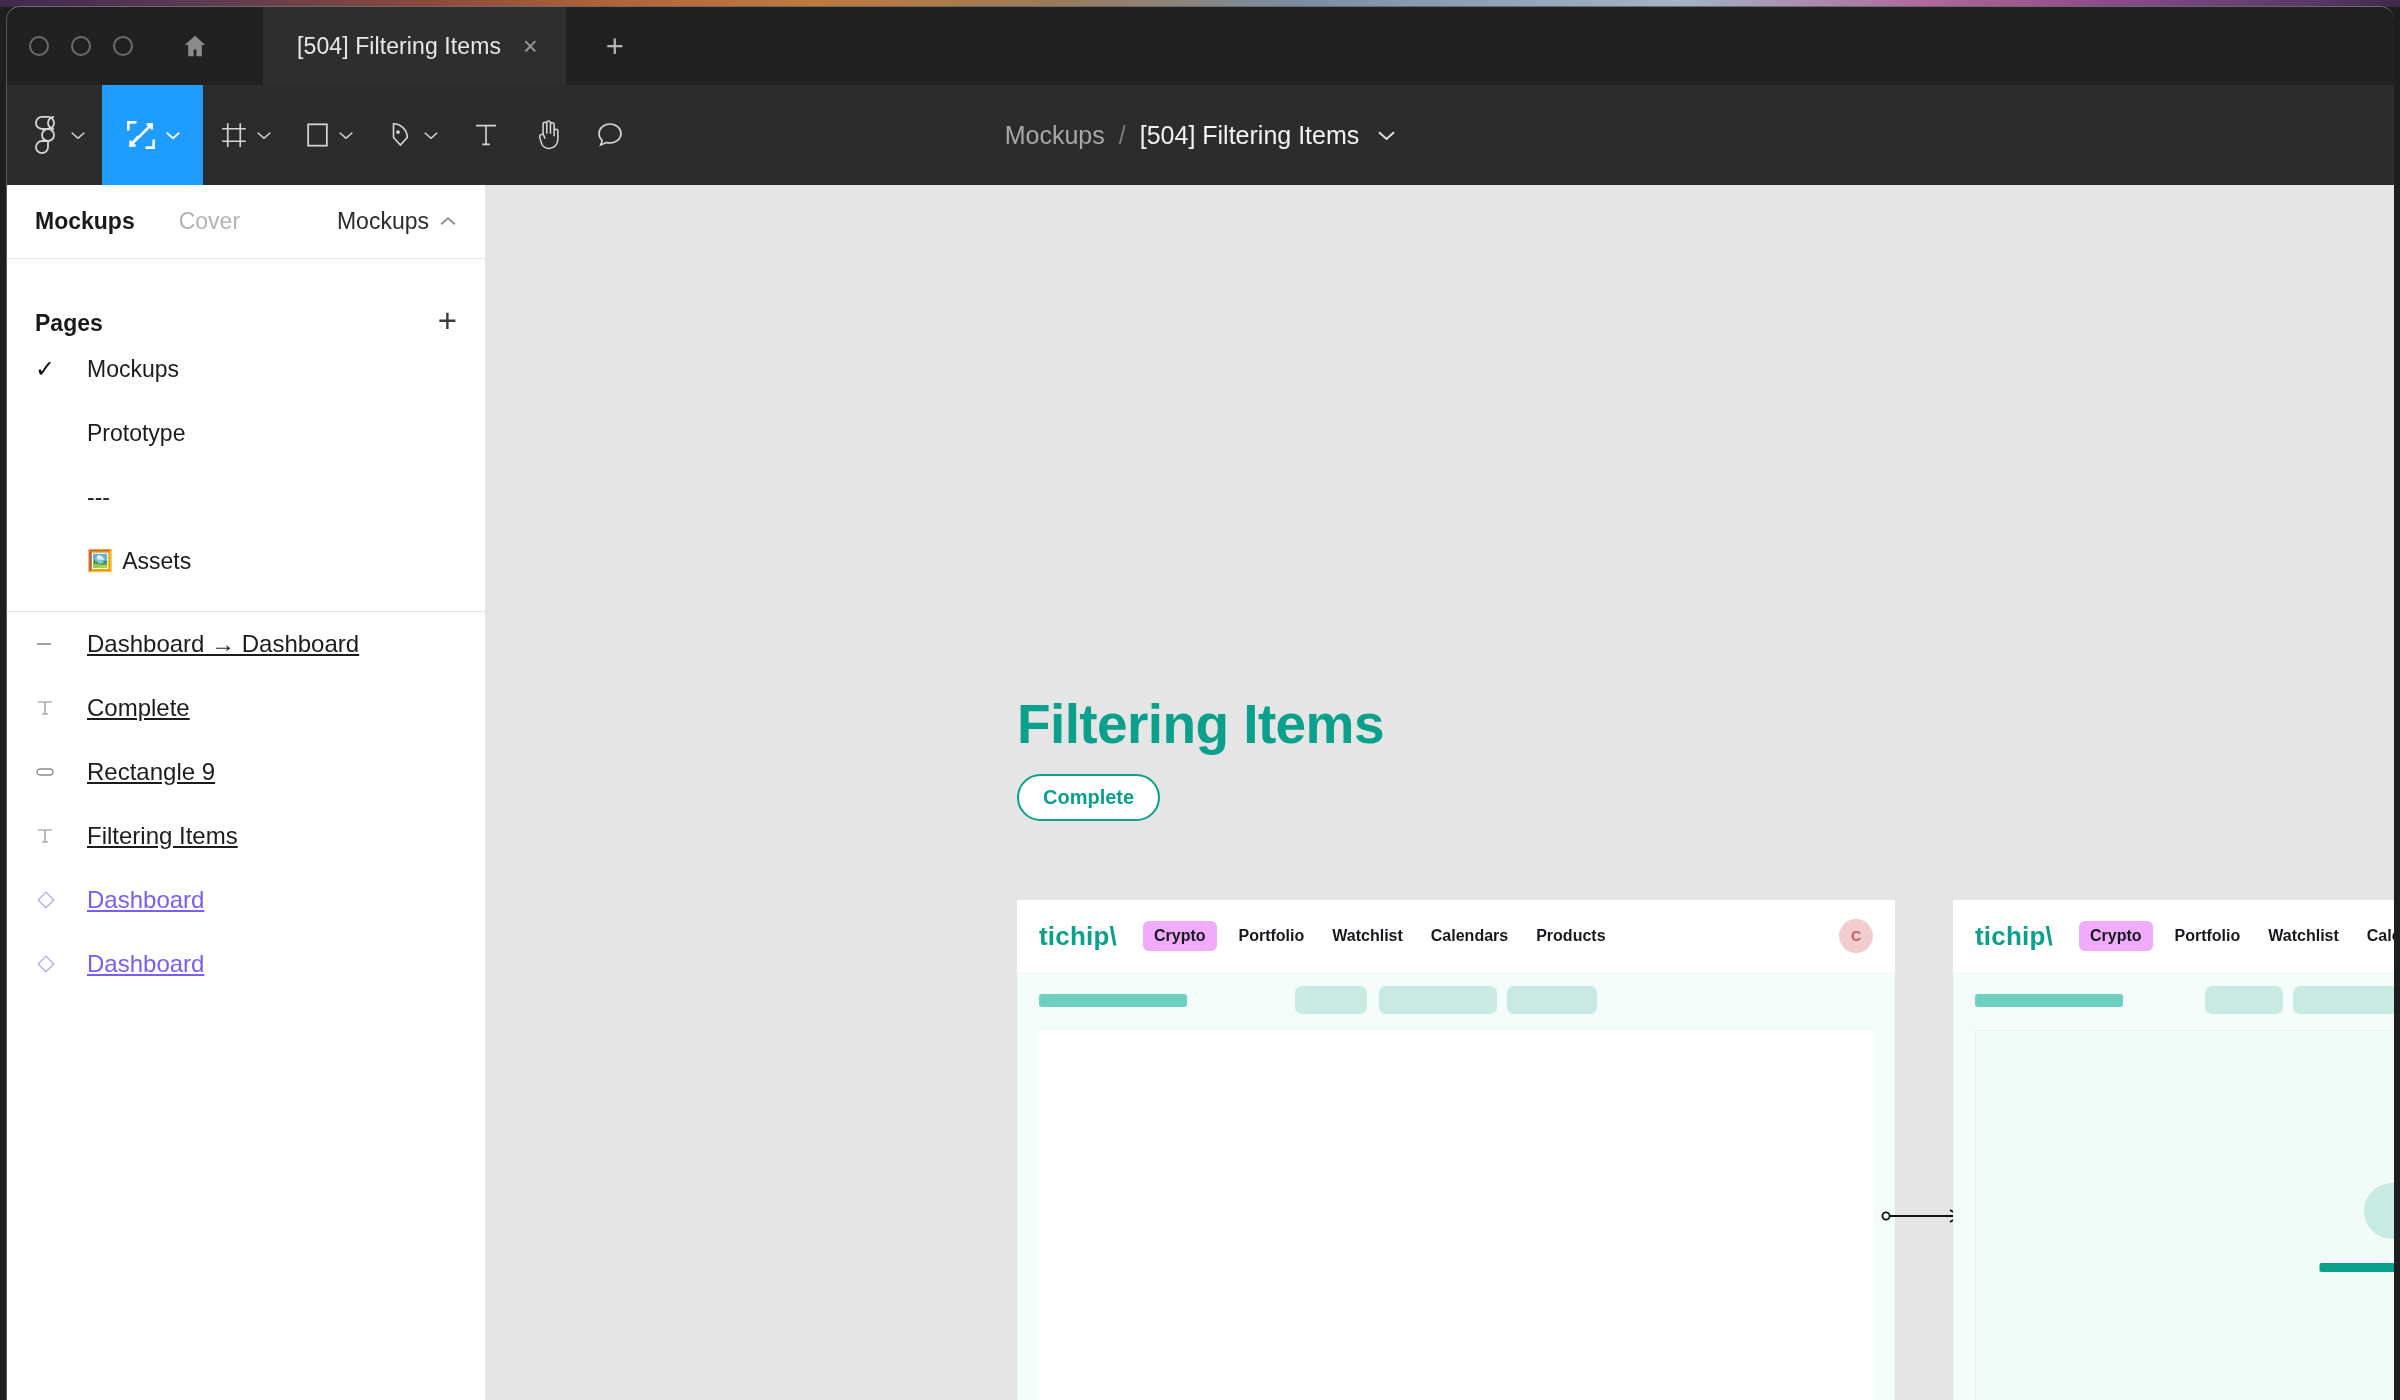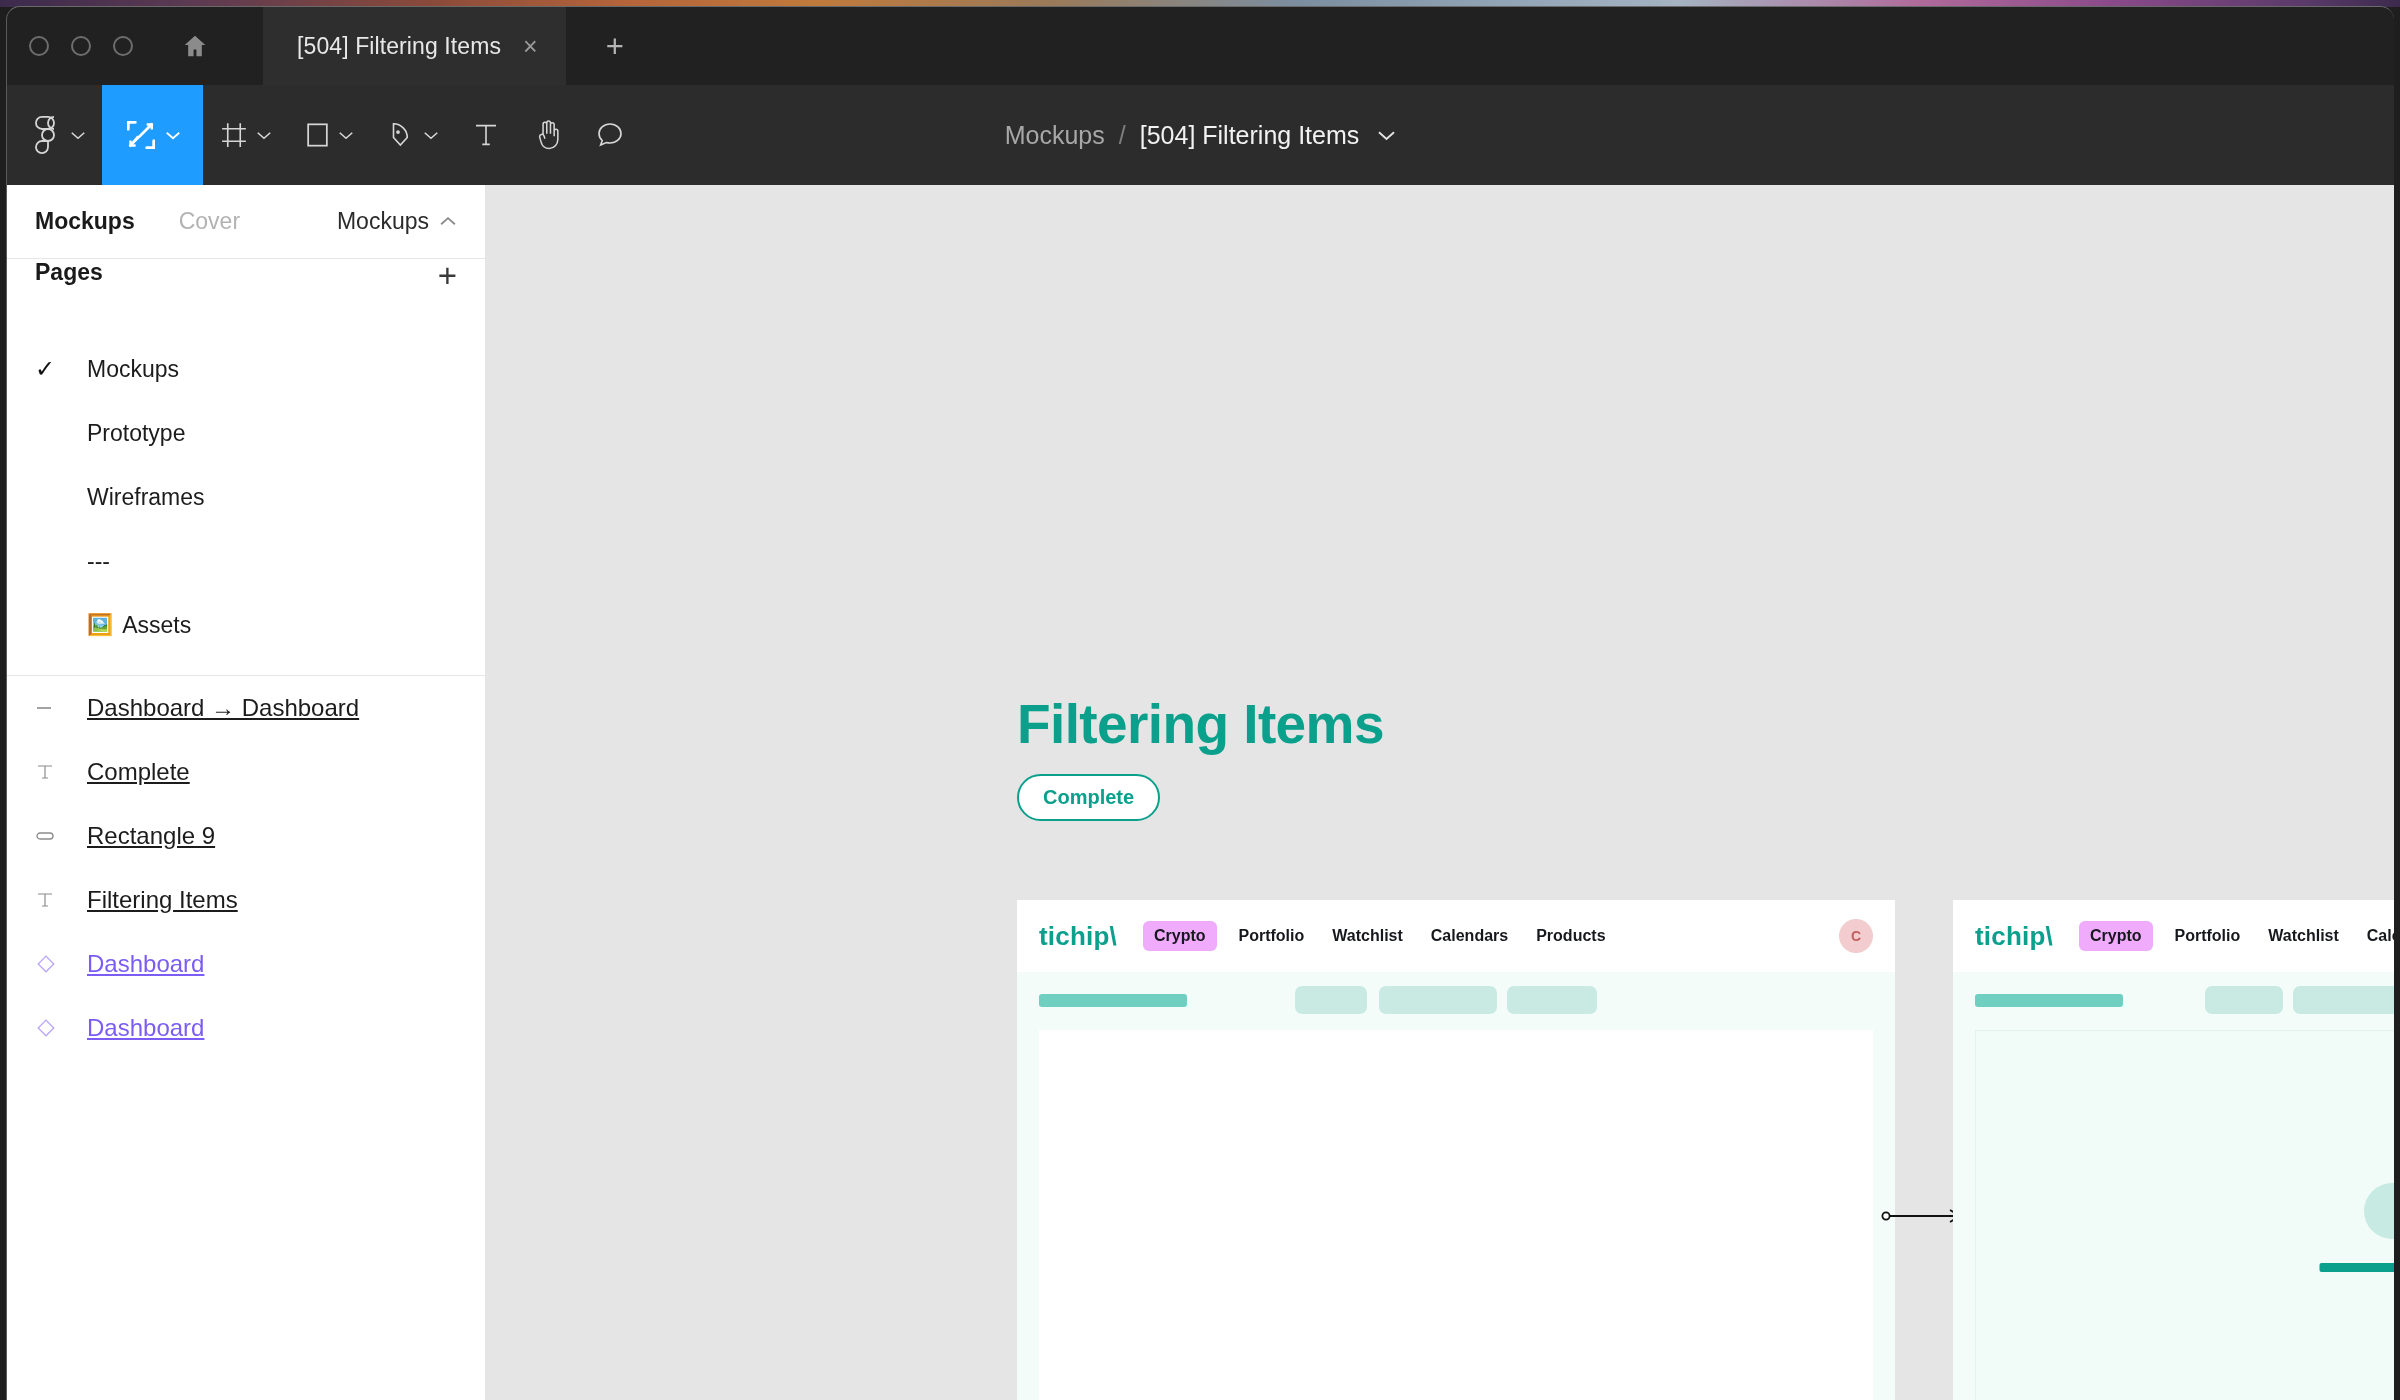--- a/index.html
+++ b/index.html
@@ -84,21 +84,21 @@
     height:74px; display:flex; align-items:center; padding:0 28px;
     border-bottom:1px solid #e6e6e6;
   }
   .sb-tab{ font-size:23px; color:#b3b3b3; margin-right:44px; }
   .sb-tab.sel{ color:#1a1a1a; font-weight:bold; }
   .sb-page-sel{ margin-left:auto; display:flex; align-items:center; gap:10px;
     font-size:23px; color:#2b2b2b; }
   .sb-page-sel .chev-up{ width:18px; height:11px; }
 
   .pages-head{
-    height:78px; display:flex; align-items:flex-start; padding:0 28px;
+    height:78px; display:flex; align-items:flex-end; padding:0 28px;
   }
   .pages-label{ font-size:23px; font-weight:bold; color:#1a1a1a; }
   .pages-add{ margin-left:auto; color:#3a3a3a; font-size:33px; line-height:1; font-weight:300; }
 
   .page-row{
     height:64px; display:flex; align-items:center; padding-left:28px; gap:0;
   }
   .page-check{ width:52px; color:#111; font-size:24px; }
   .page-name{ font-size:23px; color:#1c1c1c; }
   .page-emoji{ margin-right:9px; font-size:21px; }
@@ -309,24 +309,20 @@
         <span class="pages-add">+</span>
       </div>
 
       <div class="page-row">
         <span class="page-check">✓</span>
         <span class="page-name">Mockups</span>
       </div>
       <div class="page-row">
         <span class="page-check"></span>
         <span class="page-name">Prototype</span>
-      </div>
-      <div class="page-row">
-        <span class="page-check"></span>
-        <span class="page-name">Wireframes</span>
       </div>
       <div class="page-row">
         <span class="page-check"></span>
         <span class="page-name">---</span>
       </div>
       <div class="page-row">
         <span class="page-check"></span>
         <span class="page-emoji">🖼️</span>
         <span class="page-name">Assets</span>
       </div>

